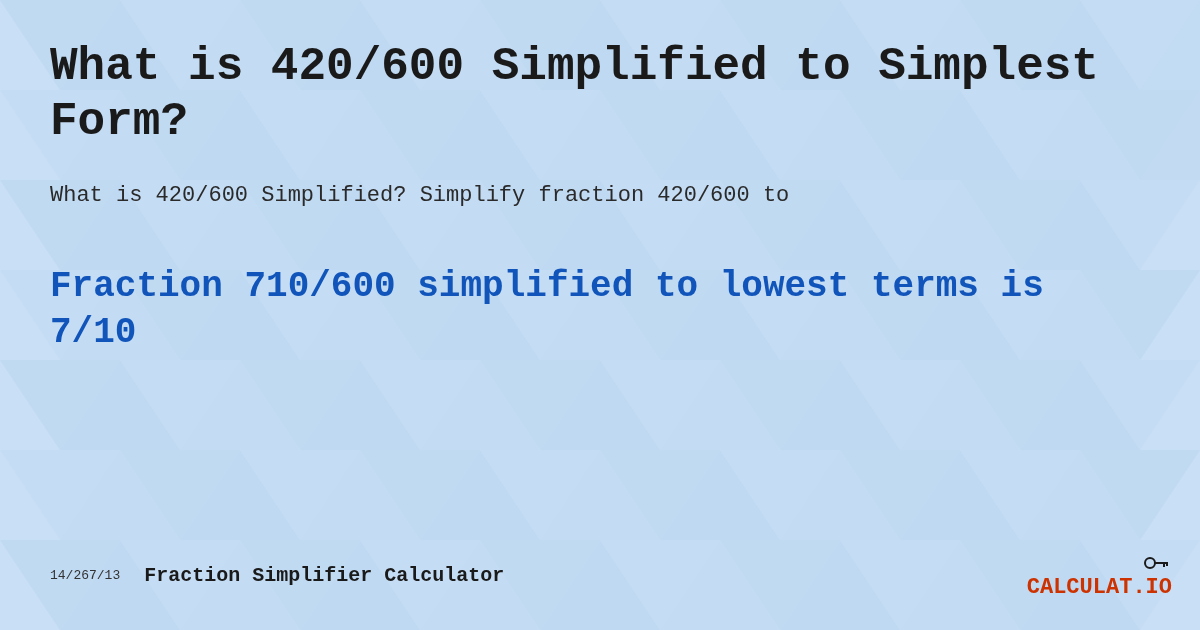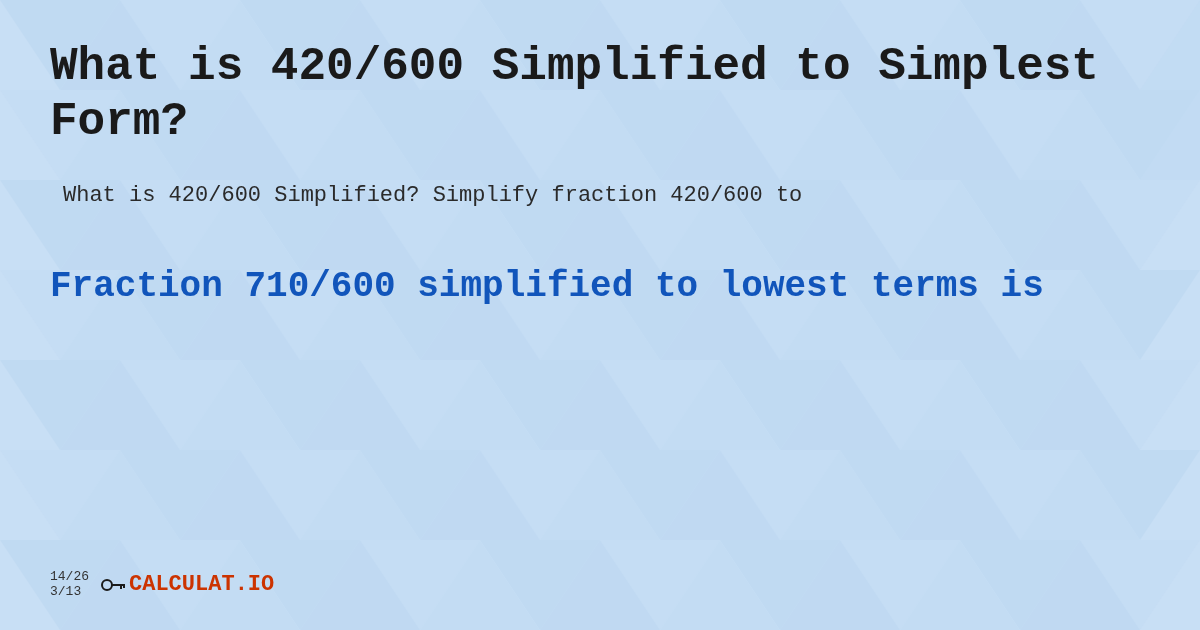--- a/index.html
+++ b/index.html
@@ -45,60 +45,60 @@
       line-height: 1.2;
       margin-bottom: 28px;
     }
 
     .description {
       font-family: 'Courier New', Courier, monospace;
       font-size: 22px;
       color: #2a2a2a;
       line-height: 1.6;
       margin-bottom: 50px;
-      margin-left: 13px;
     }
 
     .result {
       font-family: 'Courier New', Courier, monospace;
       font-size: 36px;
       font-weight: bold;
       color: #1155bb;
       line-height: 1.3;
       margin-bottom: auto;
     }
 
     .footer {
       display: flex;
       align-items: center;
       margin-top: auto;
       padding-top: 20px;
     }
 
     .footer-fractions {
       display: flex;
-      flex-direction: column;
+      flex-direction: row;
       font-family: 'Courier New', Courier, monospace;
       font-size: 13px;
       color: #333;
-      margin-right: 10px;
+      margin-right: 24px;
       line-height: 1.2;
     }
 
     .footer-title {
       font-family: 'Courier New', Courier, monospace;
       font-size: 20px;
       font-weight: bold;
       color: #1a1a1a;
       margin-right: auto;
     }
 
     .logo-area {
       display: flex;
       align-items: flex-end;
+      flex-direction: column;
     }
 
     .logo-text {
       font-family: 'Courier New', Courier, monospace;
       font-size: 22px;
       font-weight: bold;
       color: #1a1a1a;
     }
 
     .logo-text span {
@@ -263,27 +263,29 @@
 
 <div class="content">
   <h1 class="main-title">What is 420/600 Simplified to Simplest Form?</h1>
 
   <p class="description">
     <span>What is 420/600 Simplified? Simplify fraction 420/600 to</span><br>
   </p>
 
   <div class="result">
     <span>Fraction 710/600 simplified to lowest terms is</span><br>
+    <span>7/10</span>
   </div>
 
   <div class="footer">
     <div class="footer-fractions">
       <span>14/26</span>
-      <span>3/13</span>
+      <span>7/13</span>
     </div>
+    <span class="footer-title">Fraction Simplifier Calculator</span>
     <div class="logo-area">
 
       <svg width="30" height="24" viewBox="0 0 30 24" fill="none" xmlns="http://www.w3.org/2000/svg">
 
         <circle cx="8" cy="12" r="5" stroke="#1a1a1a" stroke-width="2" fill="none"></circle>
         <line x1="13" y1="12" x2="26" y2="12" stroke="#1a1a1a" stroke-width="2"></line>
         <line x1="22" y1="12" x2="22" y2="16" stroke="#1a1a1a" stroke-width="2"></line>
         <line x1="25" y1="12" x2="25" y2="15" stroke="#1a1a1a" stroke-width="2"></line>
       </svg>
       <span class="logo-text">

